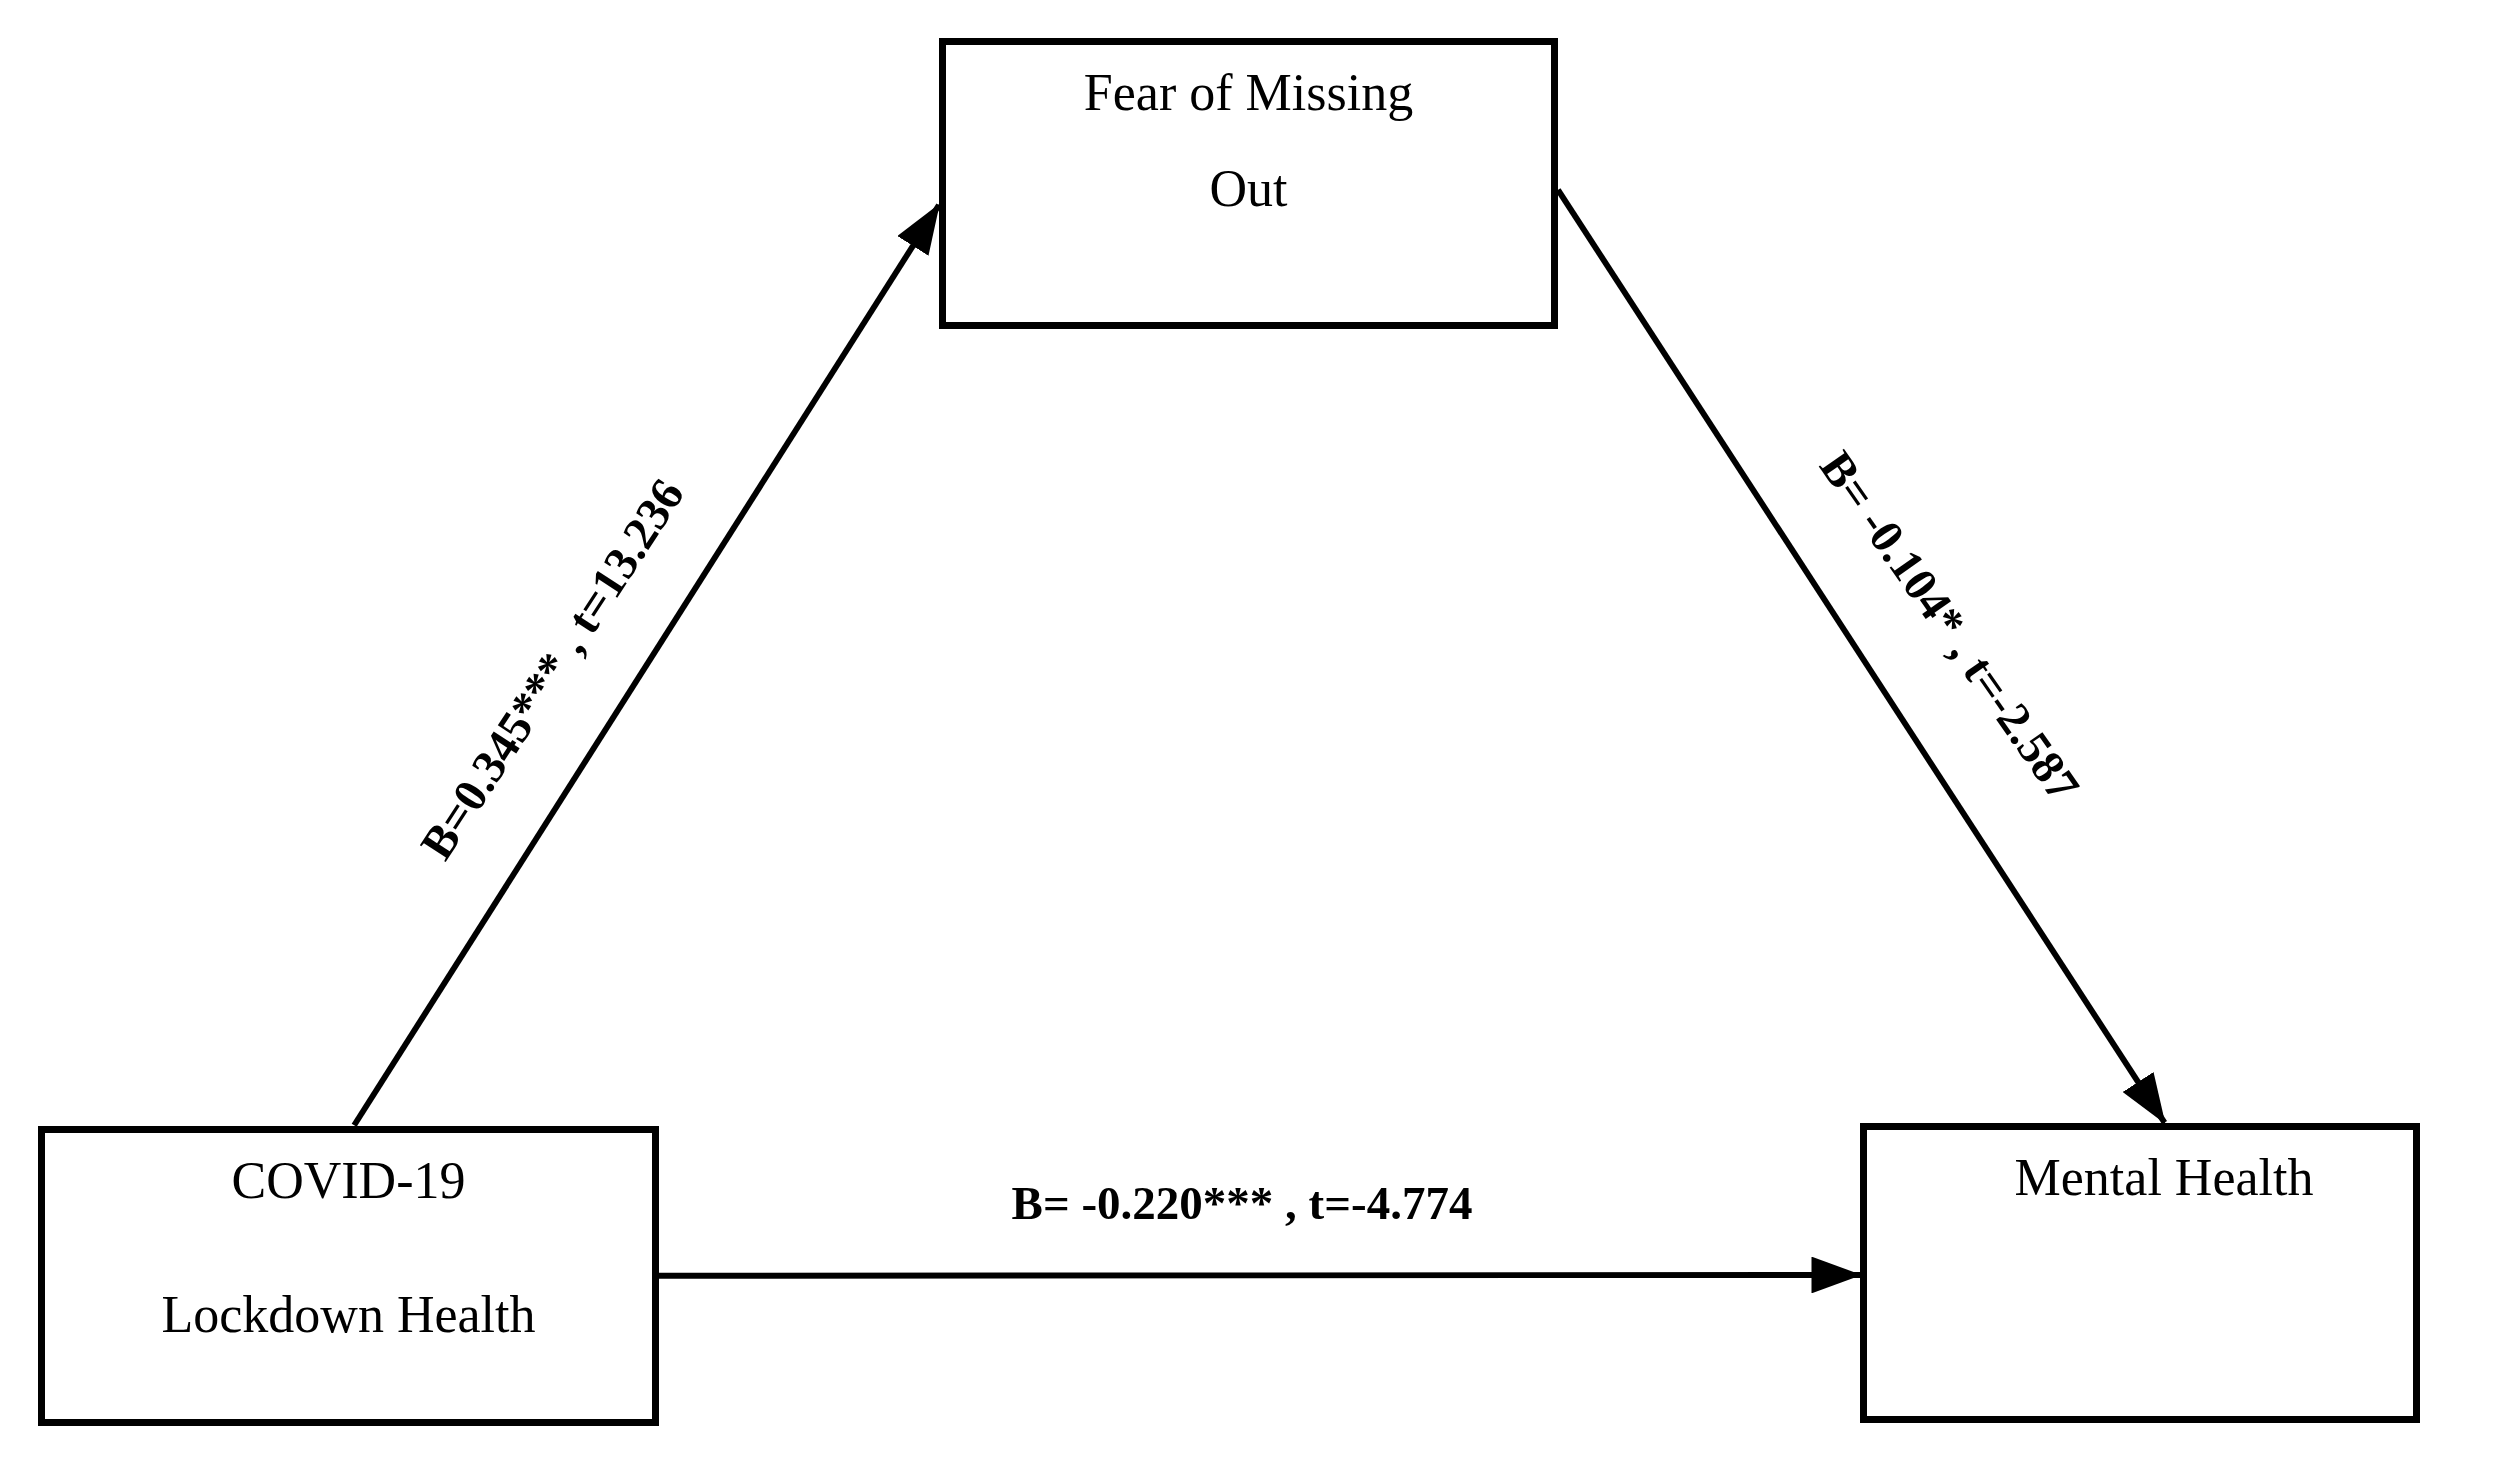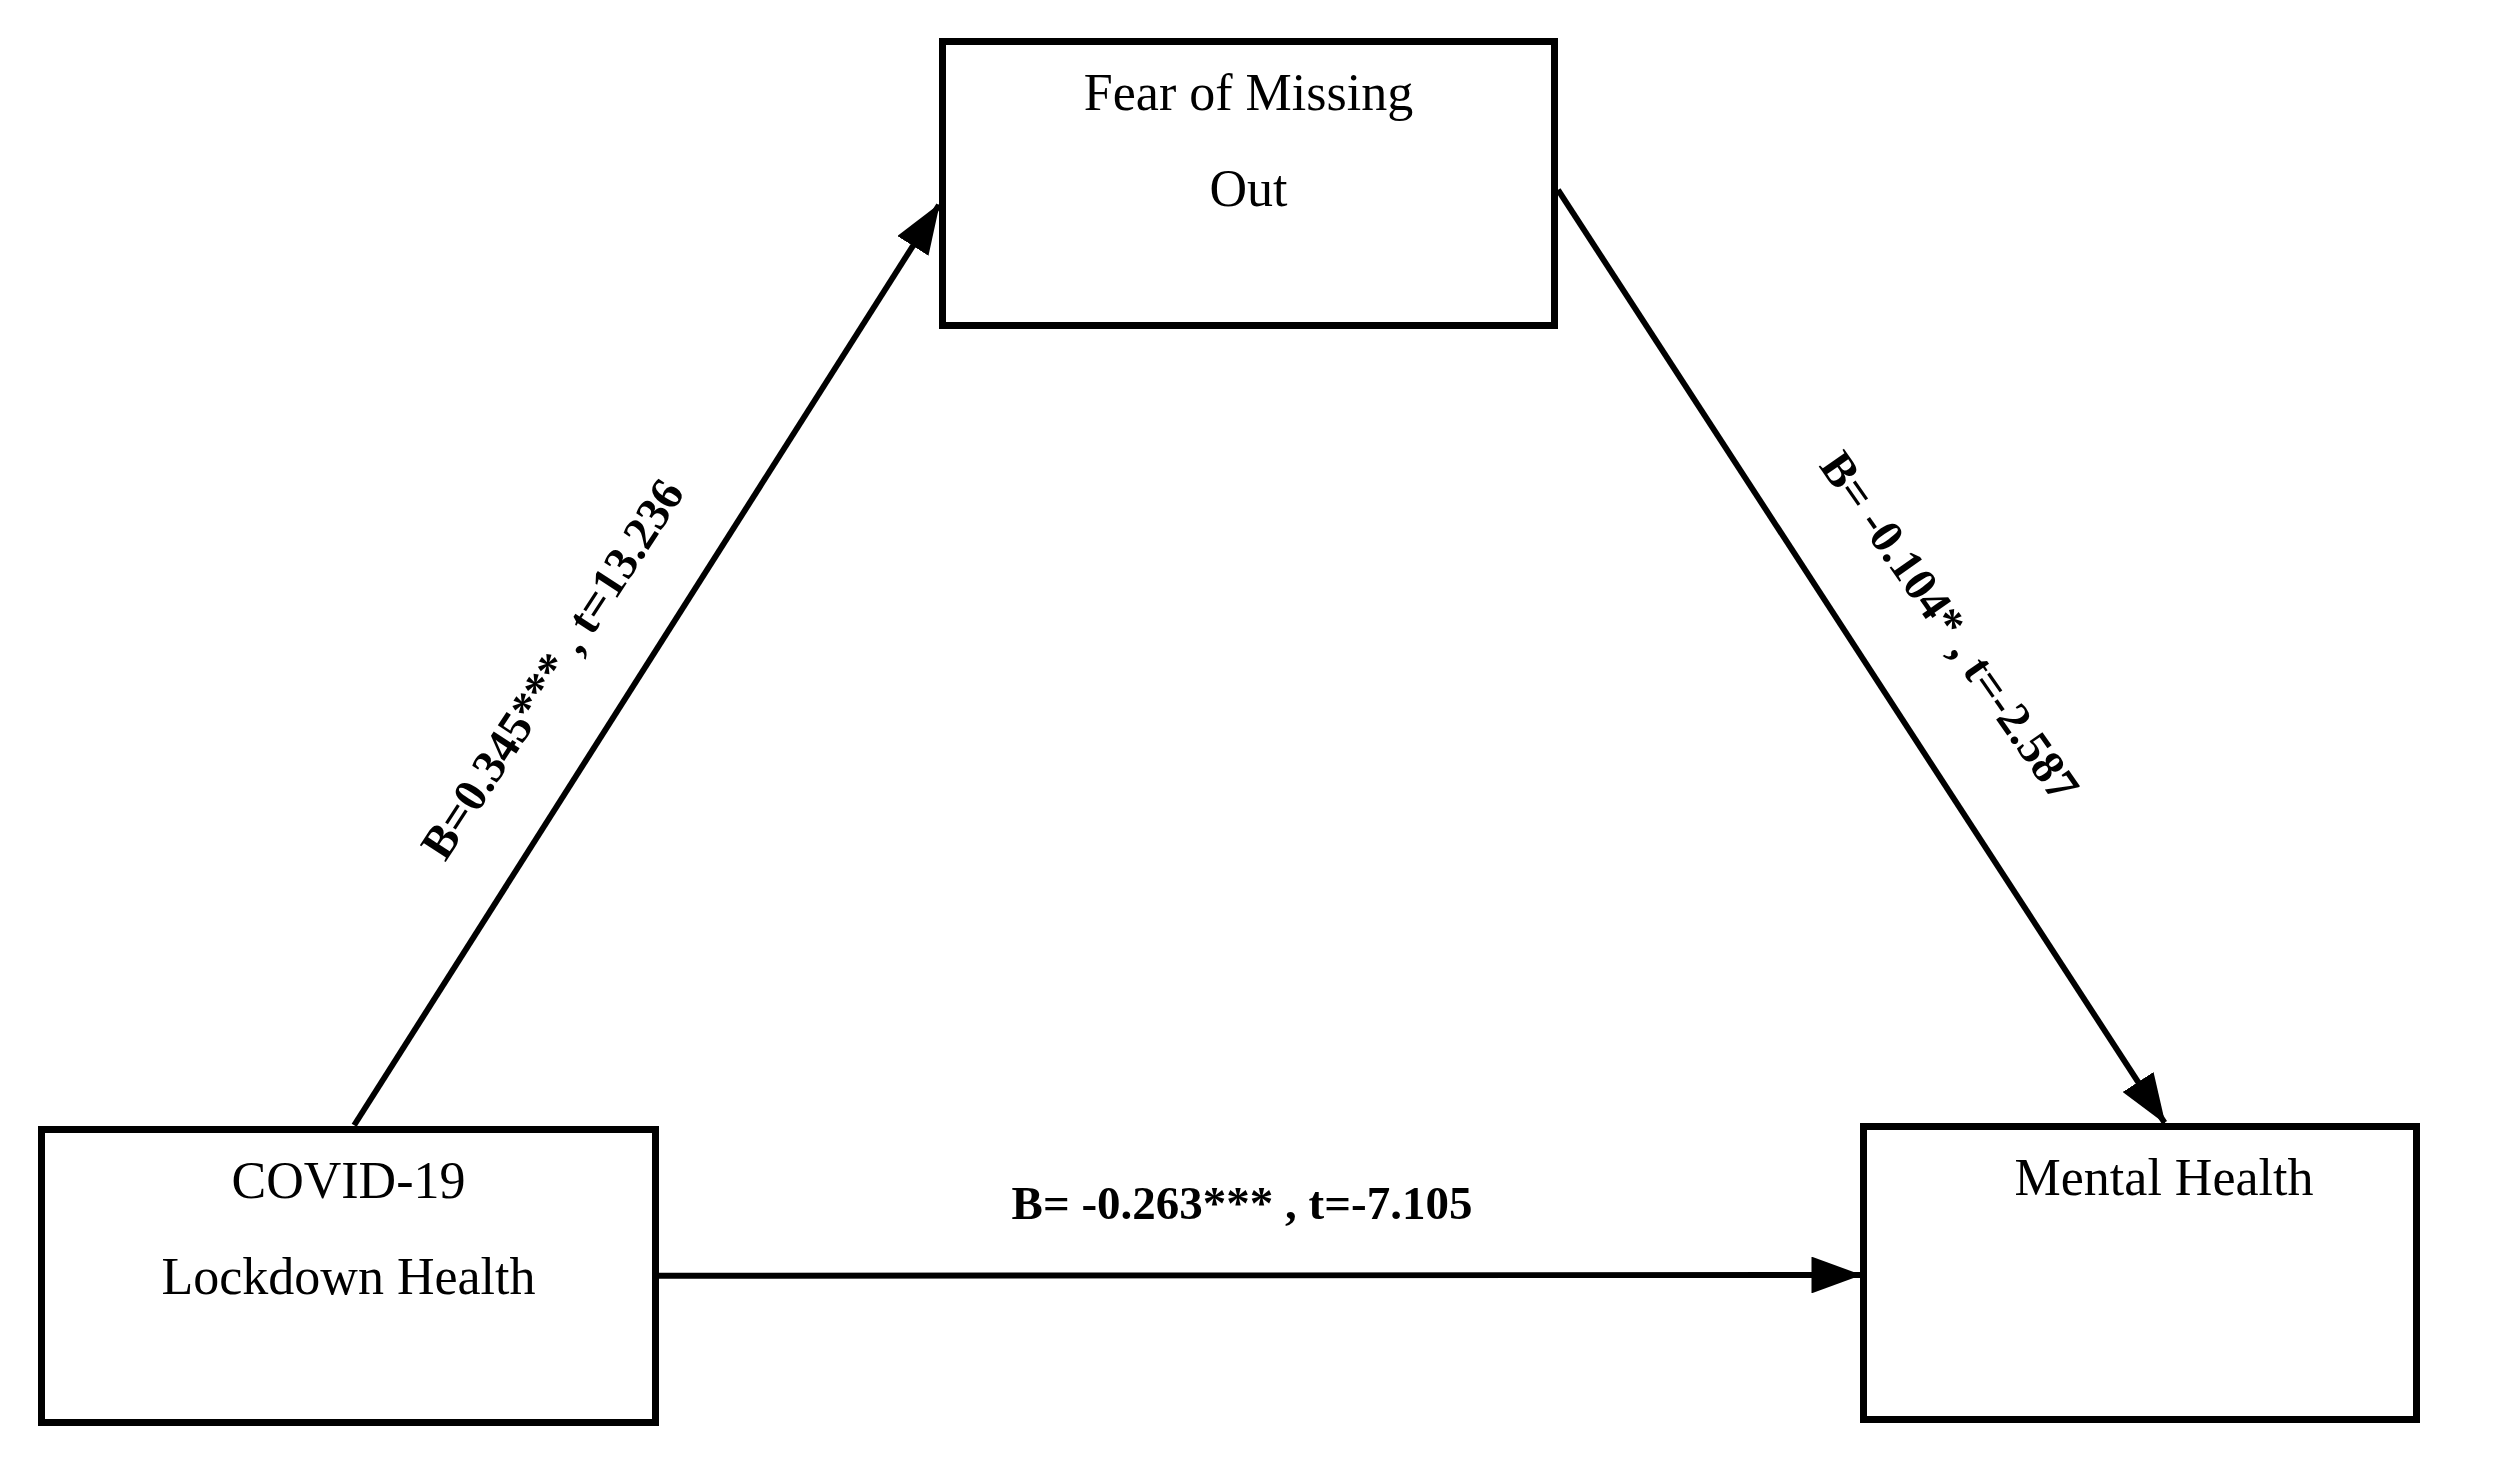--- a/index.html
+++ b/index.html
@@ -37,21 +37,21 @@
     flex-direction: column;
     align-items: center;
     justify-content: flex-start;
     text-align: center;
     font-size: 52px;
     line-height: 1.85;
     font-weight: normal;
   }
   .node span { display: block; }
   .node-mediator { left: 939px; top: 38px;   width: 619px; height: 291px; }
-  .node-predictor{ left: 38px;   top: 1126px; width: 621px; height: 300px; }
+  .node-predictor{ left: 38px;   top: 1126px; width: 621px; height: 300px; gap: 38px; }
   .node-outcome  { left: 1860px; top: 1123px; width: 560px; height: 300px; padding-left: 48px; }
   .path-label {
     position: absolute;
     font-size: 47px;
     font-weight: bold;
     white-space: nowrap;
     transform: translate(-50%, -50%);
   }
   .label-a {
     left: 552px;
@@ -95,16 +95,16 @@
   </div>
 
   <div class="node node-outcome">
     <span>Mental Health</span>
   </div>
 
   <div class="path-label label-a">B=0.345*** , t=13.236</div>
 
   <div class="path-label label-b">B= -0.104* , t=-2.587</div>
 
-  <div class="path-label label-c">B= -0.263*** , t=-7.105</div>
+  <div class="path-label label-c">B= -0.220*** , t=-4.774</div>
 
 </div>
 
 
 </body></html>

